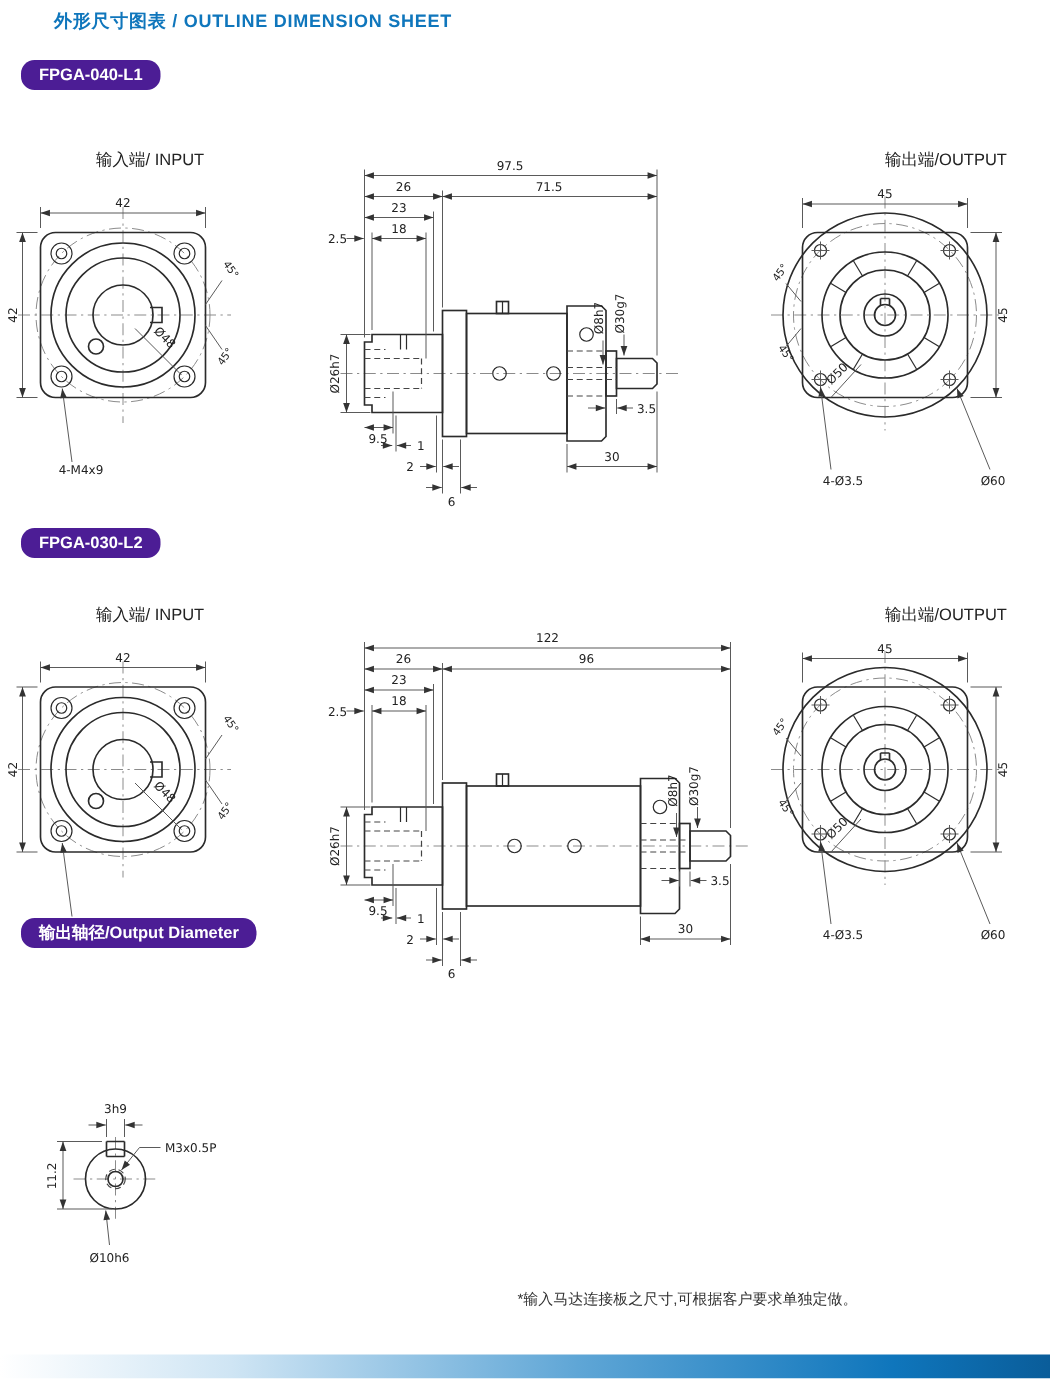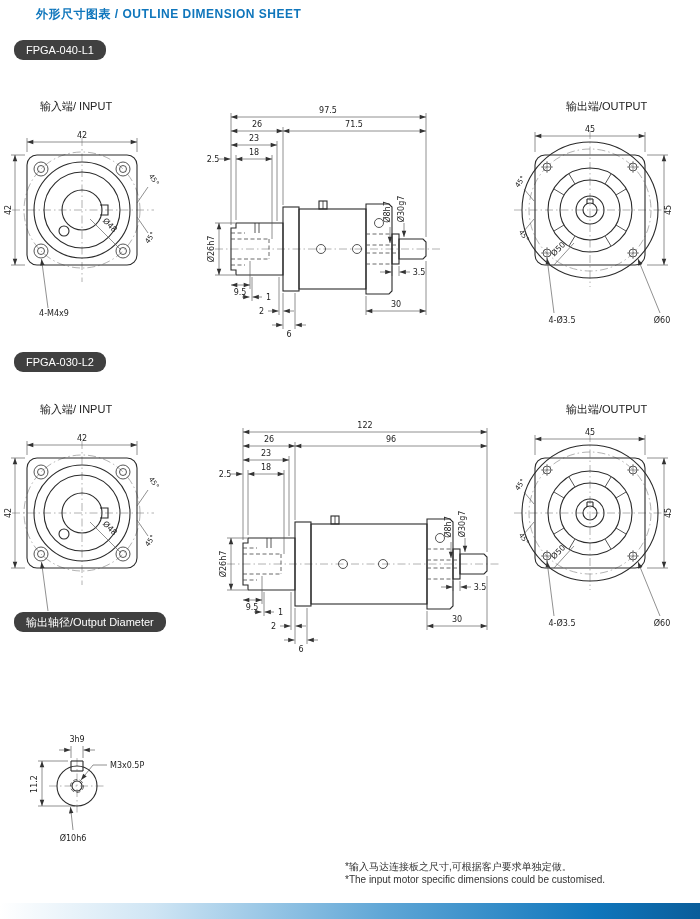--- a/index.html
+++ b/index.html
@@ -1,22 +1,22 @@
 <!DOCTYPE html>
 <html><head>
 <meta charset="utf-8">
 <style>
   html,body{margin:0;padding:0;}
   body{width:700px;height:919px;position:relative;background:#ffffff;
        font-family:"Liberation Sans","DejaVu Sans",sans-serif;overflow:hidden;}
   .abs{position:absolute;}
   .page-title{left:12px;top:6px;font-size:12px;font-weight:bold;color:#0f76bc;letter-spacing:0.5px;margin-left:24px;}
-  .badge{background:#404040;color:#fff;font-size:11px;font-weight:normal;
+  .badge{background:#4c1d95;color:#fff;font-size:11px;font-weight:bold;
          padding:3px 12px;border-radius:9px;display:inline-block;line-height:14px;}
-  .view-label{font-size:11px;color:#222;font-weight:500;}
+  .view-label{font-size:11px;color:#222;font-weight:500;margin-left:24px;}
   .footnotes{left:345px;top:860px;font-size:10px;color:#333;line-height:13px;width:345px;}
   .bottom-bar{left:0;bottom:0;width:700px;height:16px;
       background:linear-gradient(90deg,#ffffff 0%,#cfe5f4 22%,#5fa6d6 55%,#0f76bc 85%,#0a5d9a 100%);}
   svg text{font-family:"DejaVu Sans","Liberation Sans",sans-serif;fill:#222;font-size:8px;}
   svg text.sm{font-size:7px;}
   .outl{stroke:#2b2b2b;stroke-width:1.1;fill:none;}
   .med{stroke:#2b2b2b;stroke-width:0.8;fill:none;}
   .thin{stroke:#555;stroke-width:0.65;fill:none;}
   .cl{stroke:#888;stroke-width:0.65;fill:none;stroke-dasharray:8 3 1.5 3;}
   .hid{stroke:#444;stroke-width:0.8;fill:none;stroke-dasharray:4 2.5;}
@@ -82,21 +82,21 @@
     <text x="80" y="23" text-anchor="middle">42</text>
     <text transform="translate(9,95) rotate(-90)" text-anchor="middle">42</text>
     <text x="52" y="201" text-anchor="middle">4-M4x9</text>
     <text transform="translate(106,112) rotate(45)" text-anchor="middle">Ø48</text>
     <text transform="translate(150,66) rotate(55)" text-anchor="middle" class="sm">45°</text>
     <text transform="translate(150,124) rotate(-55)" text-anchor="middle" class="sm">45°</text>
   </g>
 </svg>
 </div>
 
-<div class="abs" style="left:171px;top:97px">
+<div class="abs" style="left:183px;top:97px">
 <svg width="320" height="245" viewBox="0 0 320 245">
   <g class="cl">
         <line x1="44" y1="152" x2="270" y2="152"></line>
       </g>
   <g class="outl">
     <path d="M60,131 H65 V126 H112 V178 H65 V173 H60 Z"></path>
     <rect x="112" y="110" width="16" height="84"></rect>
     <rect x="128" y="112" width="67" height="80"></rect>
     <path d="M195,107 H218 L221,110 V194 L218,197 H195 Z"></path>
     <rect x="221" y="137" width="7" height="30"></rect>
@@ -500,16 +500,15 @@
     <text x="62" y="18" text-anchor="middle">3h9</text>
     <text transform="translate(22,60) rotate(-90)" text-anchor="middle">11.2</text>
     <text x="95" y="44" text-anchor="start">M3x0.5P</text>
     <text x="58" y="117" text-anchor="middle">Ø10h6</text>
   </g>
 </svg>
 </div>
 
 <div class="abs footnotes">
   <div>*输入马达连接板之尺寸,可根据客户要求单独定做。</div>
-  <div>*The input motor specific dimensions could be customised.</div>
 </div>
 
 <div class="abs bottom-bar"></div>
 
 </body></html>

